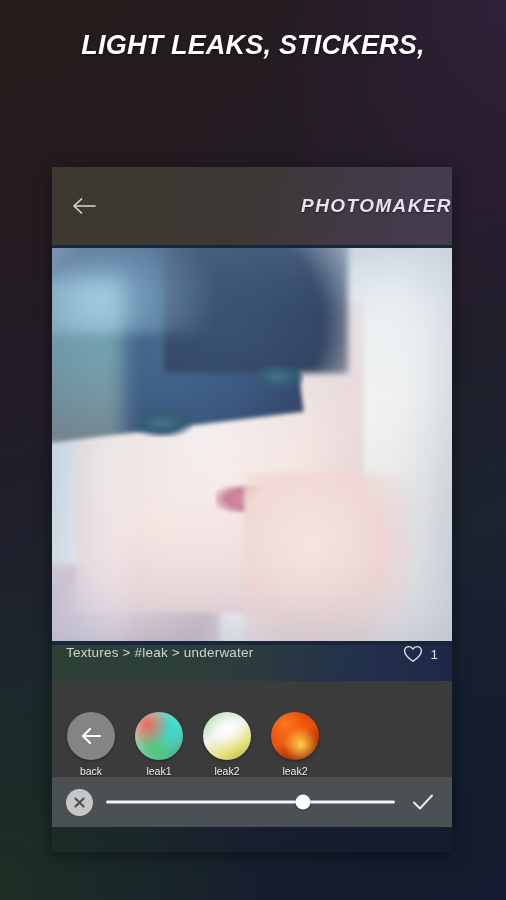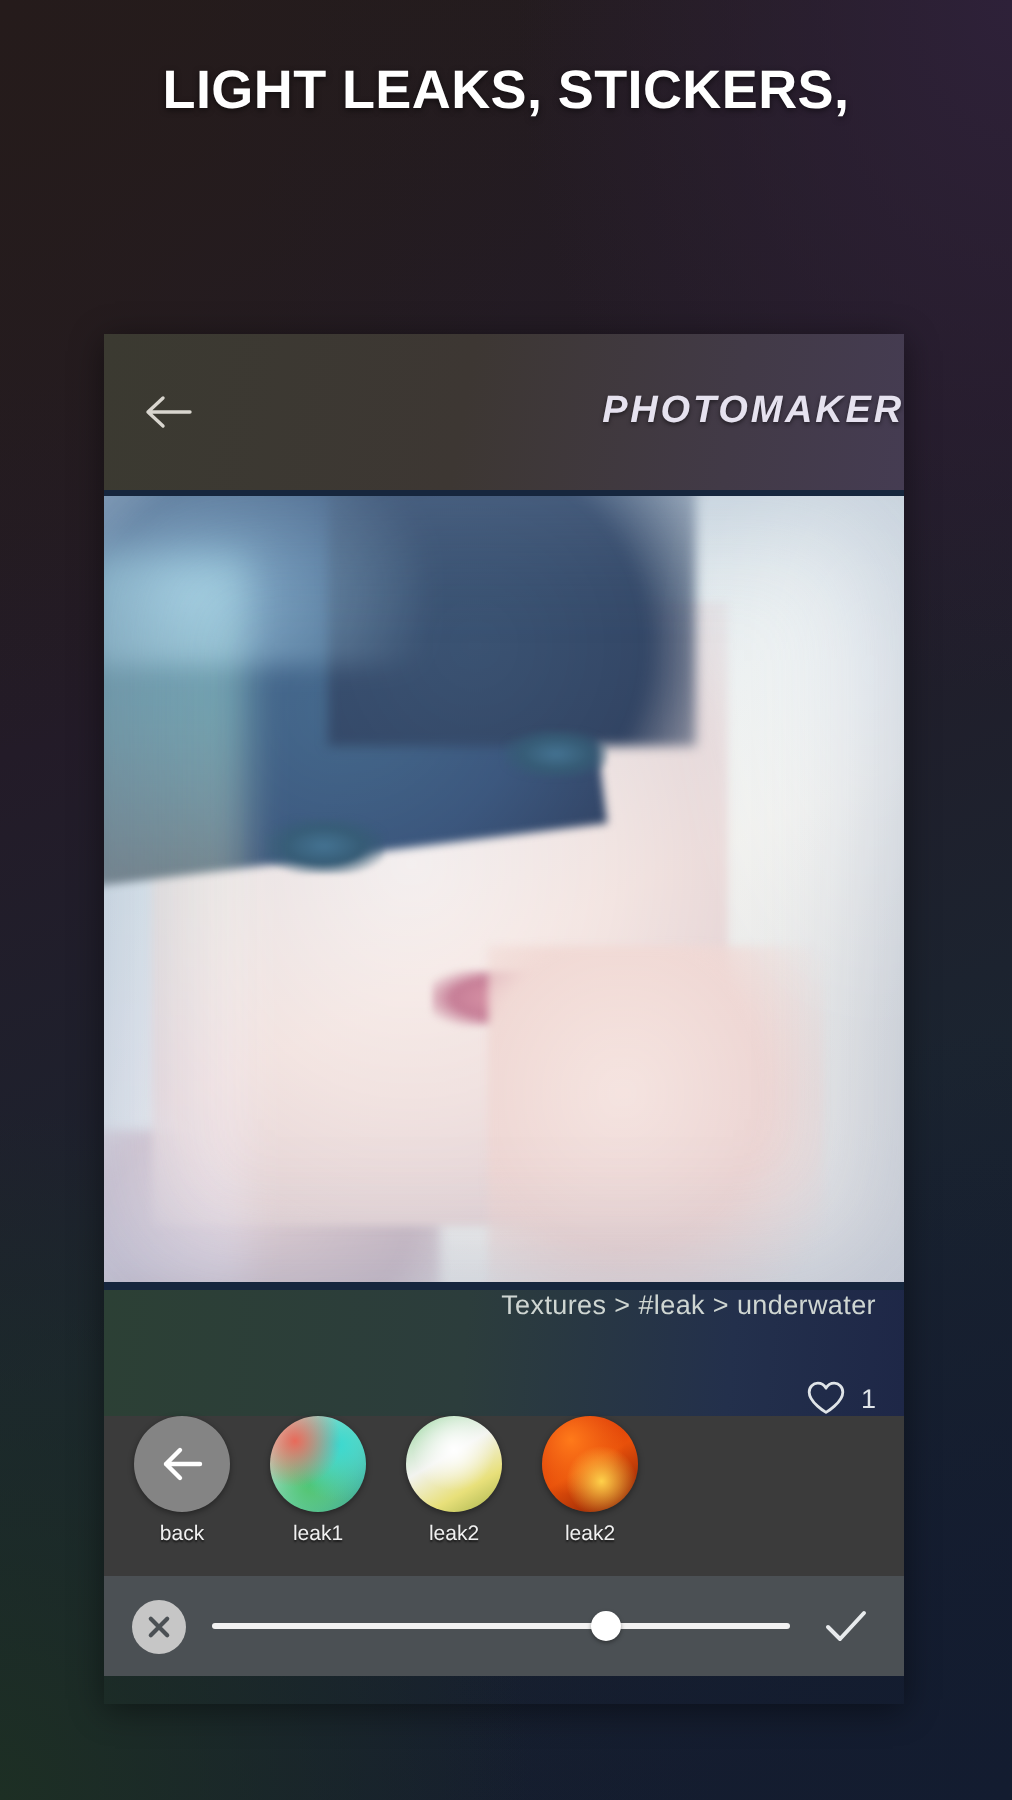--- a/index.html
+++ b/index.html
@@ -17,21 +17,21 @@
       radial-gradient(ellipse 70% 55% at 100% 0%,   #2e2139 0%, rgba(46,33,57,0) 70%),
       radial-gradient(ellipse 80% 60% at 0% 0%,     #251b1b 0%, rgba(37,27,27,0) 70%),
       radial-gradient(ellipse 75% 55% at 0% 100%,   #1d2f24 0%, rgba(29,47,36,0) 70%),
       radial-gradient(ellipse 80% 60% at 100% 100%, #131c30 0%, rgba(19,28,48,0) 72%),
       linear-gradient(160deg, #241c1c 0%, #231b28 35%, #1b2430 65%, #141c2e 100%);
   }
 
   
   #promo { position:absolute; top:30px; left:0; width:506px; text-align:center; }
   #promo-title {
-    font-size:27px; font-weight:bold; 
+    font-size:27px; font-weight:bold; font-style:italic;
     color:#ffffff; letter-spacing:0.2px;
     text-shadow:0 1px 3px rgba(0,0,0,.55);
   }
   #promo-sub {
     margin-top:12px;
     font-size:18.5px; color:#b9a9bd; letter-spacing:.3px;
   }
 
   
   #app-panel {
@@ -132,34 +132,33 @@
   }
   #ph-tint {
     inset:0;
     background:linear-gradient(155deg, rgba(150,200,235,.30) 0%, rgba(235,235,240,.10) 55%, rgba(200,190,215,.22) 100%);
   }
   #ph-edge-top { left:0; top:0; width:100%; height:3px; background:#16263d; }
   #ph-edge-bot { left:0; bottom:0; width:100%; height:4px; background:#16263d; }
 
   
   #breadcrumb-row {
-    height:63px;
+    height:36px;
     background:linear-gradient(95deg,#2c4035 0%,#2c3d3c 45%,#23304c 78%,#1e2747 100%);
-    display:flex; align-items:flex-end; justify-content:space-between;
+    display:flex; align-items:flex-start; justify-content:space-between;
     padding:0 14px;
-    flex-direction:column;
   }
   #breadcrumb-text { font-size:13.5px; color:#cfd6d2; letter-spacing:.2px; }
   #fav-group { display:flex; align-items:center; gap:7px; }
   #fav-count { font-size:13.5px; color:#dfe4e8; }
 
   
   #thumb-strip {
-    height:80px; background:#3b3b3b;
-    display:flex; align-items:flex-start;
+    height:96px; background:#3b3b3b;
+    display:flex; align-items:flex-end;
     padding:0 11px; gap:12px;
   }
   .thumb-cell {
     width:56px; display:flex; flex-direction:column;
     align-items:center; gap:5px; cursor:pointer;
   }
   .thumb-circle {
     width:48px; height:48px; border-radius:50%;
     position:relative;
     box-shadow:0 1px 3px rgba(0,0,0,.4);

